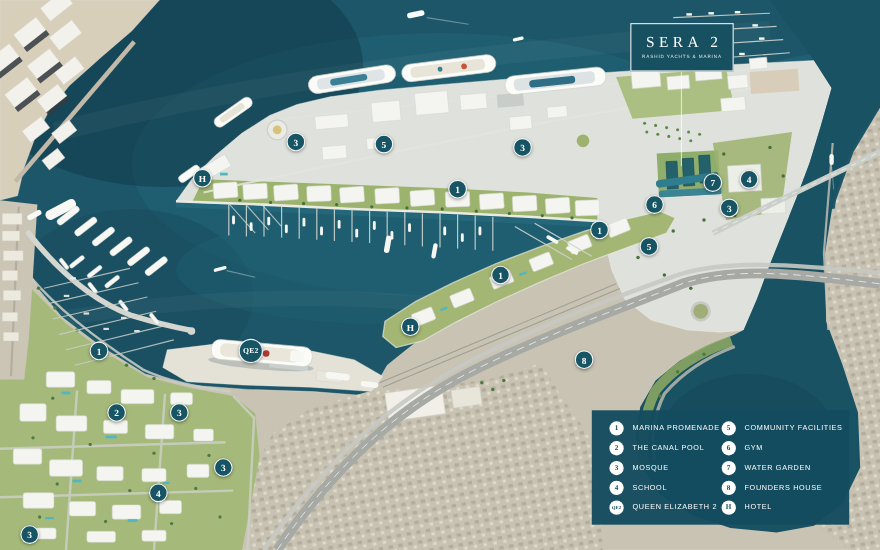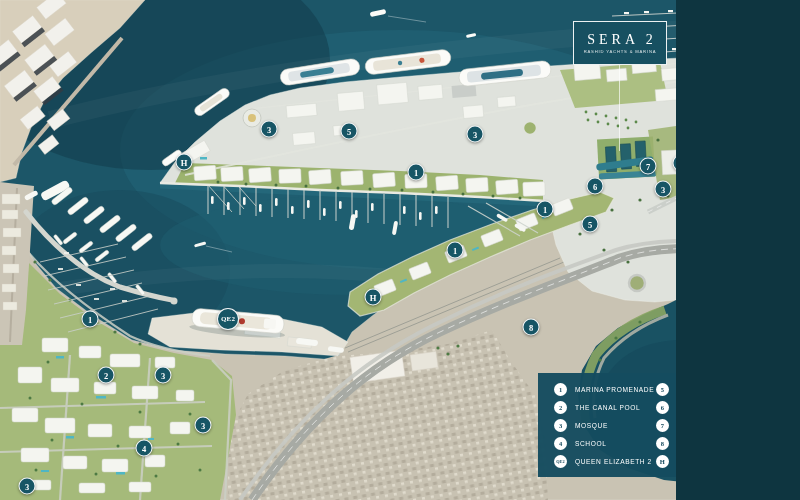--- a/index.html
+++ b/index.html
@@ -1,16 +1,16 @@
 <!DOCTYPE html>
 <html><head>
 <meta charset="utf-8">
 <style>
   html,body{margin:0;padding:0;background:#0e3540;}
-  #stage{position:relative;width:676px;height:500px;overflow:hidden;font-family:"Liberation Sans",sans-serif;background:#1c5668;}
+  #stage{position:relative;width:800px;height:500px;overflow:hidden;font-family:"Liberation Sans",sans-serif;background:#1c5668;}
   #stage svg{position:absolute;left:0;top:0;}
   
   .logo{position:absolute;left:573px;top:21px;width:92px;height:42px;background:#175061;border:1px solid rgba(255,255,255,.92);
         display:flex;flex-direction:column;align-items:center;justify-content:center;z-index:6;}
   .logo-title{color:#fff;font-family:"Liberation Serif",serif;font-size:14px;letter-spacing:4px;line-height:15px;white-space:nowrap;padding-left:4px;}
   .logo-sub{color:rgba(255,255,255,.85);font-size:4.2px;letter-spacing:.8px;margin-top:2px;white-space:nowrap;}
   .leader{position:absolute;left:619px;top:63px;width:1px;height:88px;background:rgba(255,255,255,.65);z-index:5;}
   
   .marker{position:absolute;width:17px;height:17px;border-radius:50%;background:#175565;border:1.2px solid rgba(255,255,255,.95);
           color:#fff;display:flex;align-items:center;justify-content:center;

